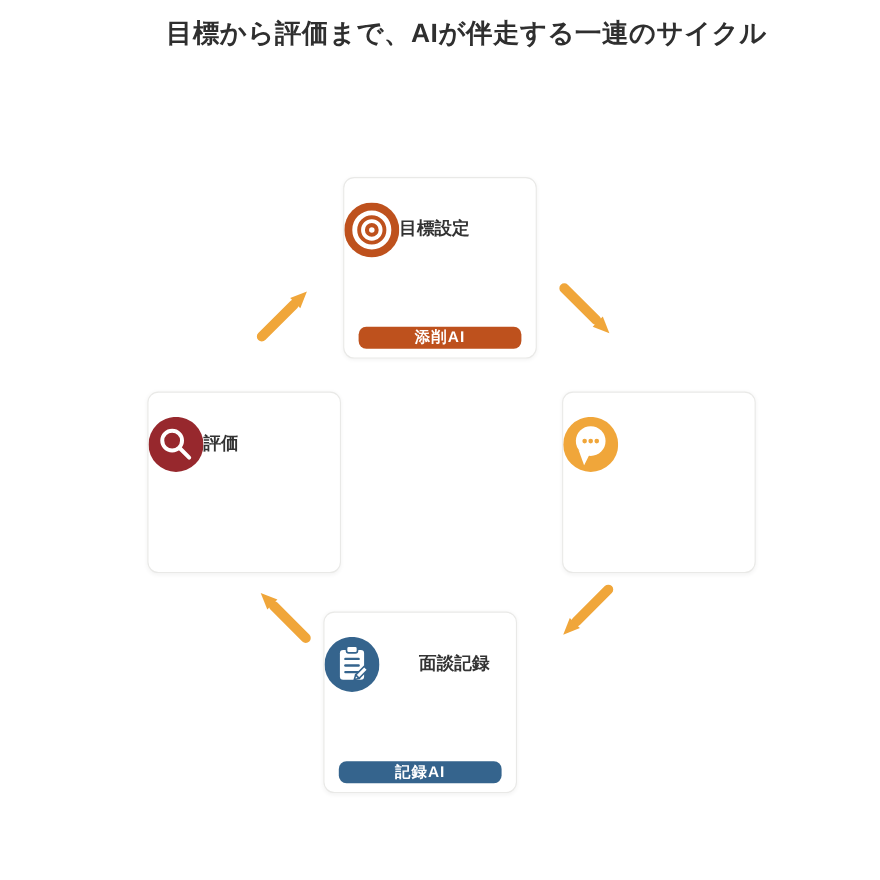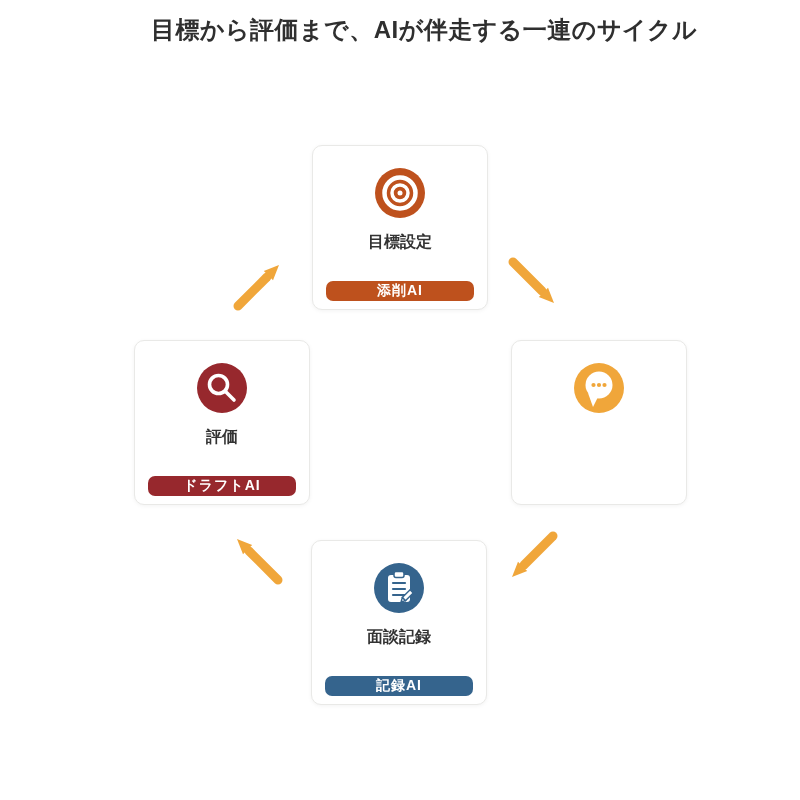--- a/index.html
+++ b/index.html
@@ -9,26 +9,26 @@
   .page-title{
     position:absolute;top:14px;left:0;width:100%;
     text-align:center;font-size:24px;font-weight:bold;color:#2f2f2f;
     letter-spacing:0.5px;margin:0;
   }
 
   .card{
     position:absolute;width:176px;height:165px;
     background:#ffffff;border:1px solid #e9e9e7;border-radius:10px;
     box-shadow:0 1px 4px rgba(0,0,0,0.05);
-    display:flex;flex-direction:column;align-items:center;
-    box-sizing:border-box;padding-top:22px;
+    display:flex;flex-direction:row;align-items:flex-start;
+    box-sizing:border-box;padding-top:22px;margin-top:16px;
   }
   .card.pos-top{left:312px;top:145px;}
   .card.pos-right{left:511px;top:340px;}
-  .card.pos-bottom{left:311px;top:540px;}
+  .card.pos-bottom{left:294px;top:540px;gap:36px;}
   .card.pos-left{left:134px;top:340px;}
 
   .icon-circle{width:50px;height:50px;}
   .icon-circle svg{display:block;width:50px;height:50px;}
 
   .card-label{
     margin-top:14px;font-size:16px;font-weight:bold;color:#333333;
     white-space:nowrap;
   }
 
@@ -104,21 +104,20 @@
 
   <div class="card pos-left" style="--accent: #97282D; --arrow: #97282D;">
     <div class="icon-circle">
       <svg viewBox="-25 -25 50 50">
         <circle r="25" style="fill:var(--accent)"></circle>
         <circle cx="-3.5" cy="-3.5" r="9" fill="none" stroke="#ffffff" stroke-width="3.6"></circle>
         <line x1="3.5" y1="3.5" x2="12" y2="12" stroke="#ffffff" stroke-width="3.6" stroke-linecap="round"></line>
       </svg>
     </div>
     <div class="card-label">評価</div>
-    <div class="badge">ドラフトAI</div>
   </div>
 
   <div class="arrow arrow-tr">
     <svg viewBox="0 0 60 60">
       <line x1="10" y1="8" x2="39" y2="37" stroke="var(--arrow)" stroke-width="9" stroke-linecap="round"></line>
       <polygon points="51,49 45,33.8 35.8,43" fill="var(--arrow)"></polygon>
     </svg>
   </div>
   <div class="arrow arrow-br">
     <svg viewBox="0 0 60 60">

